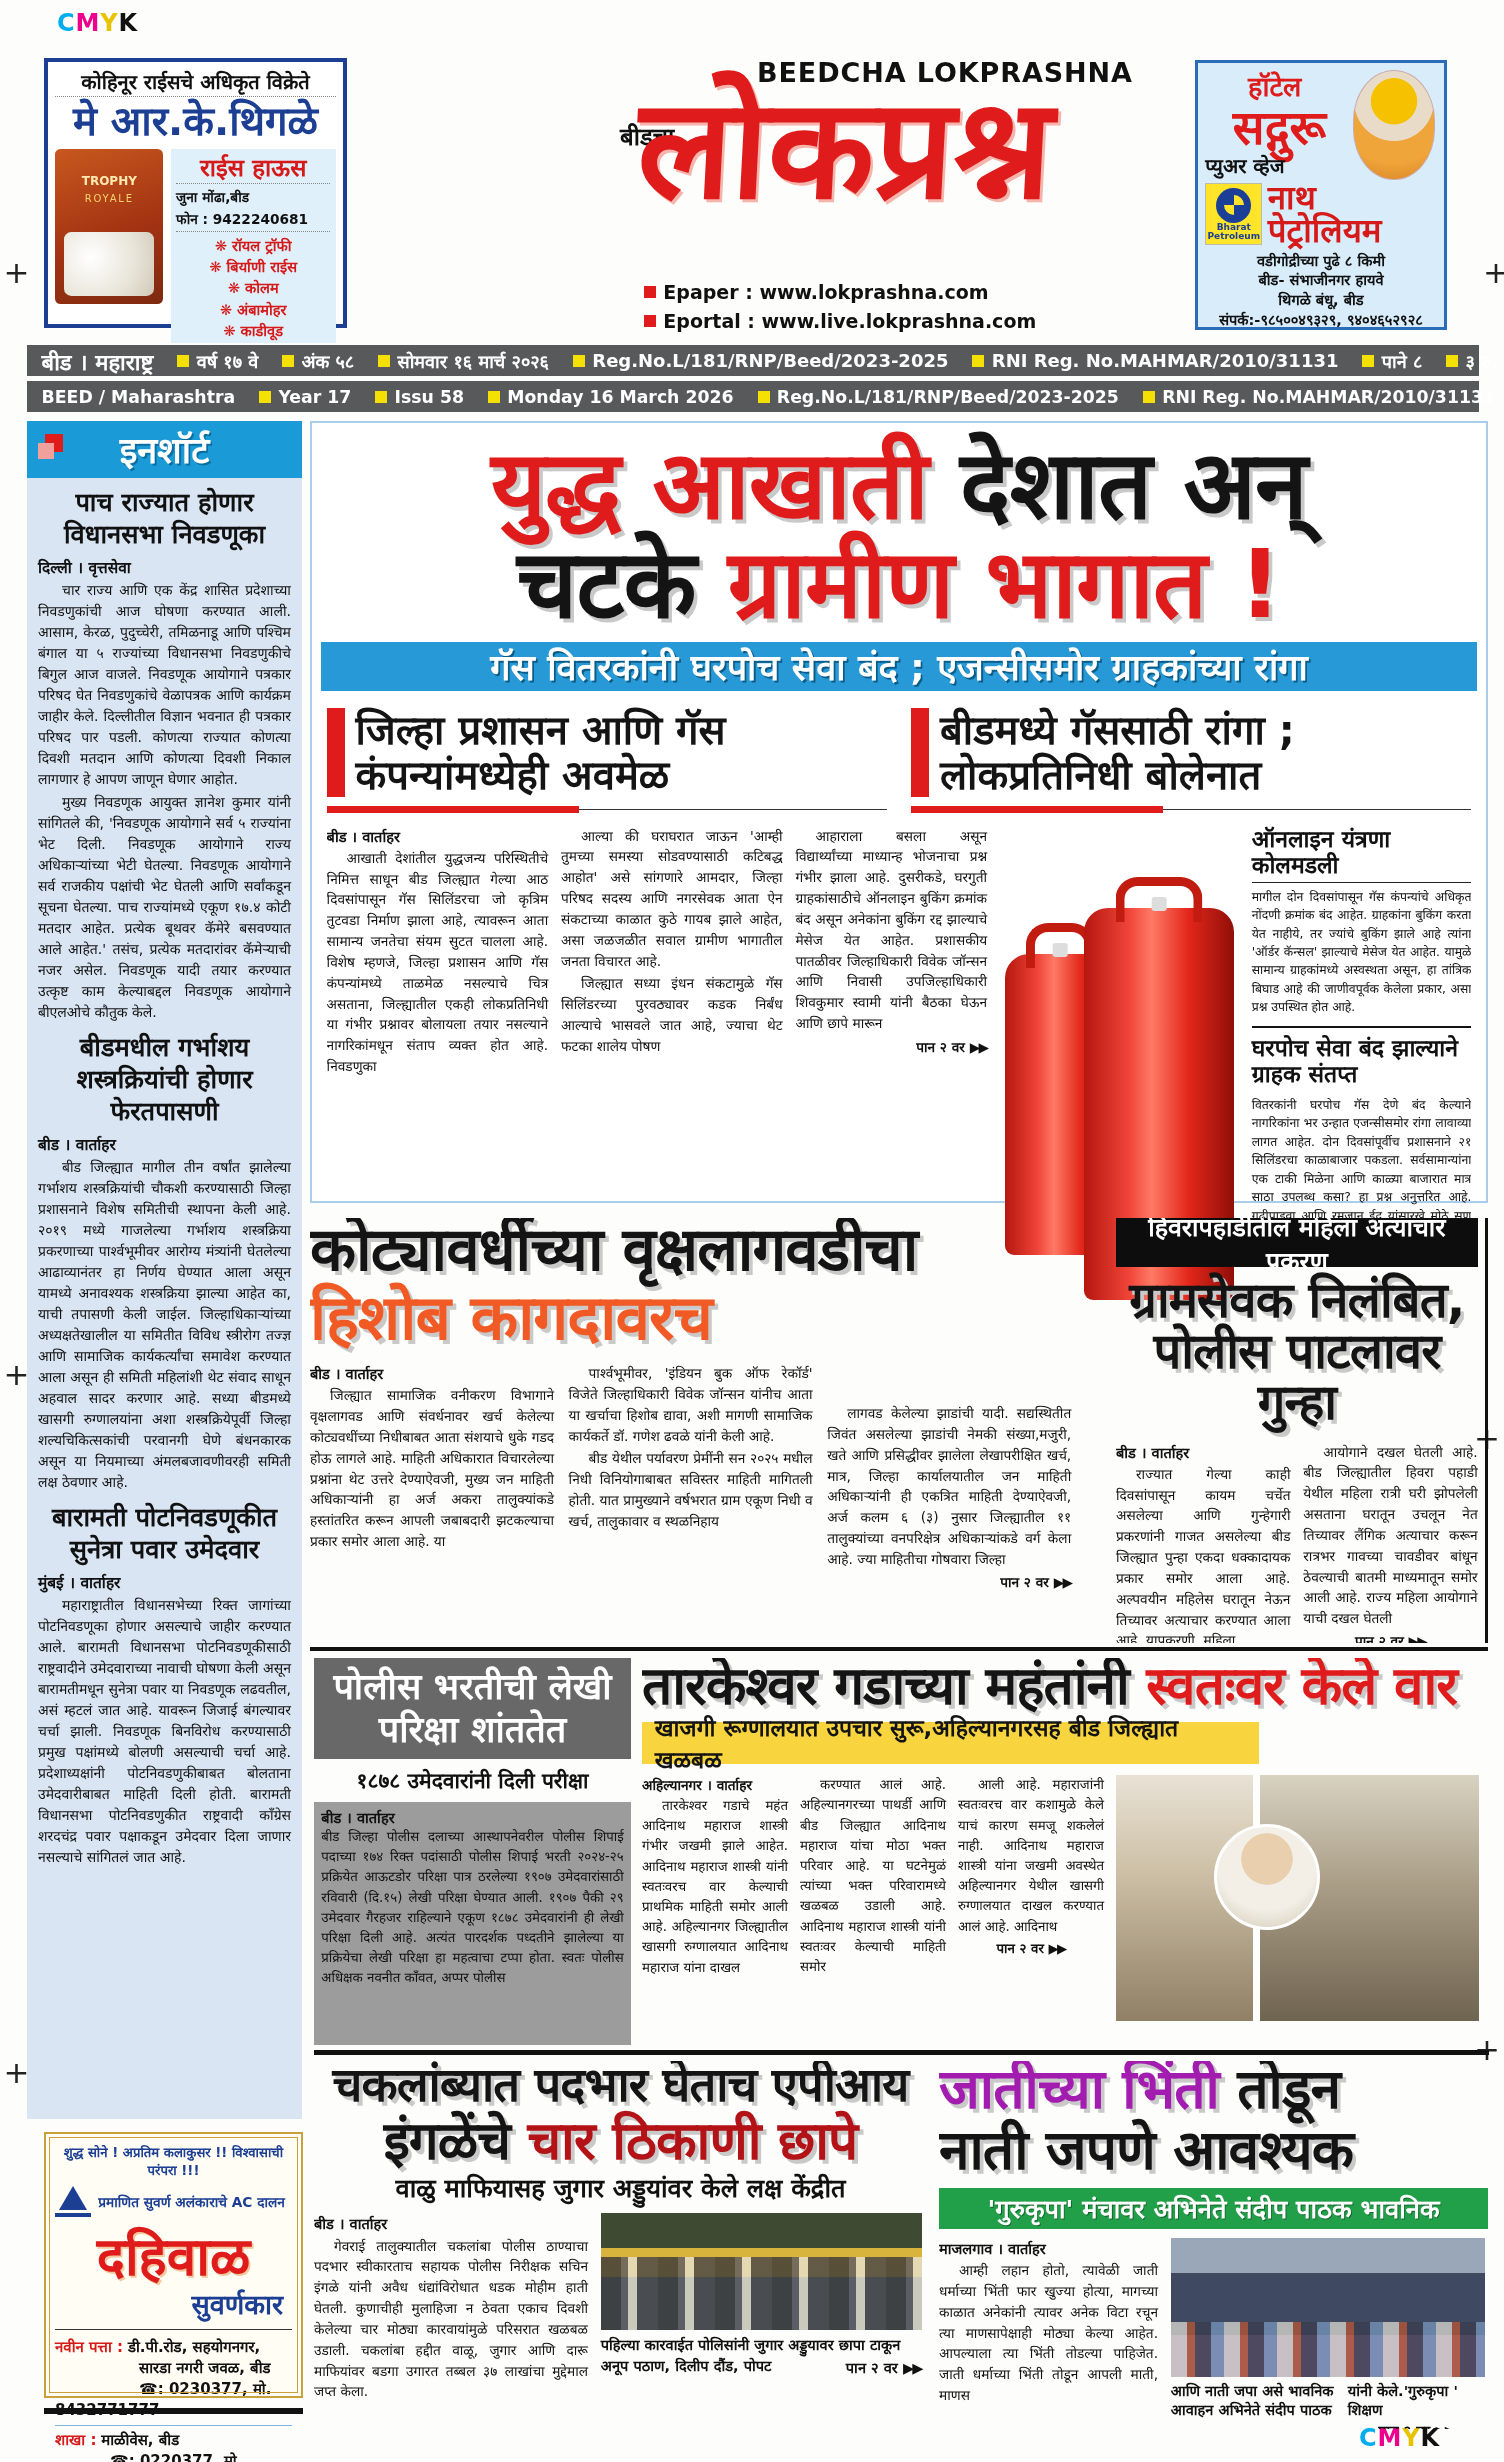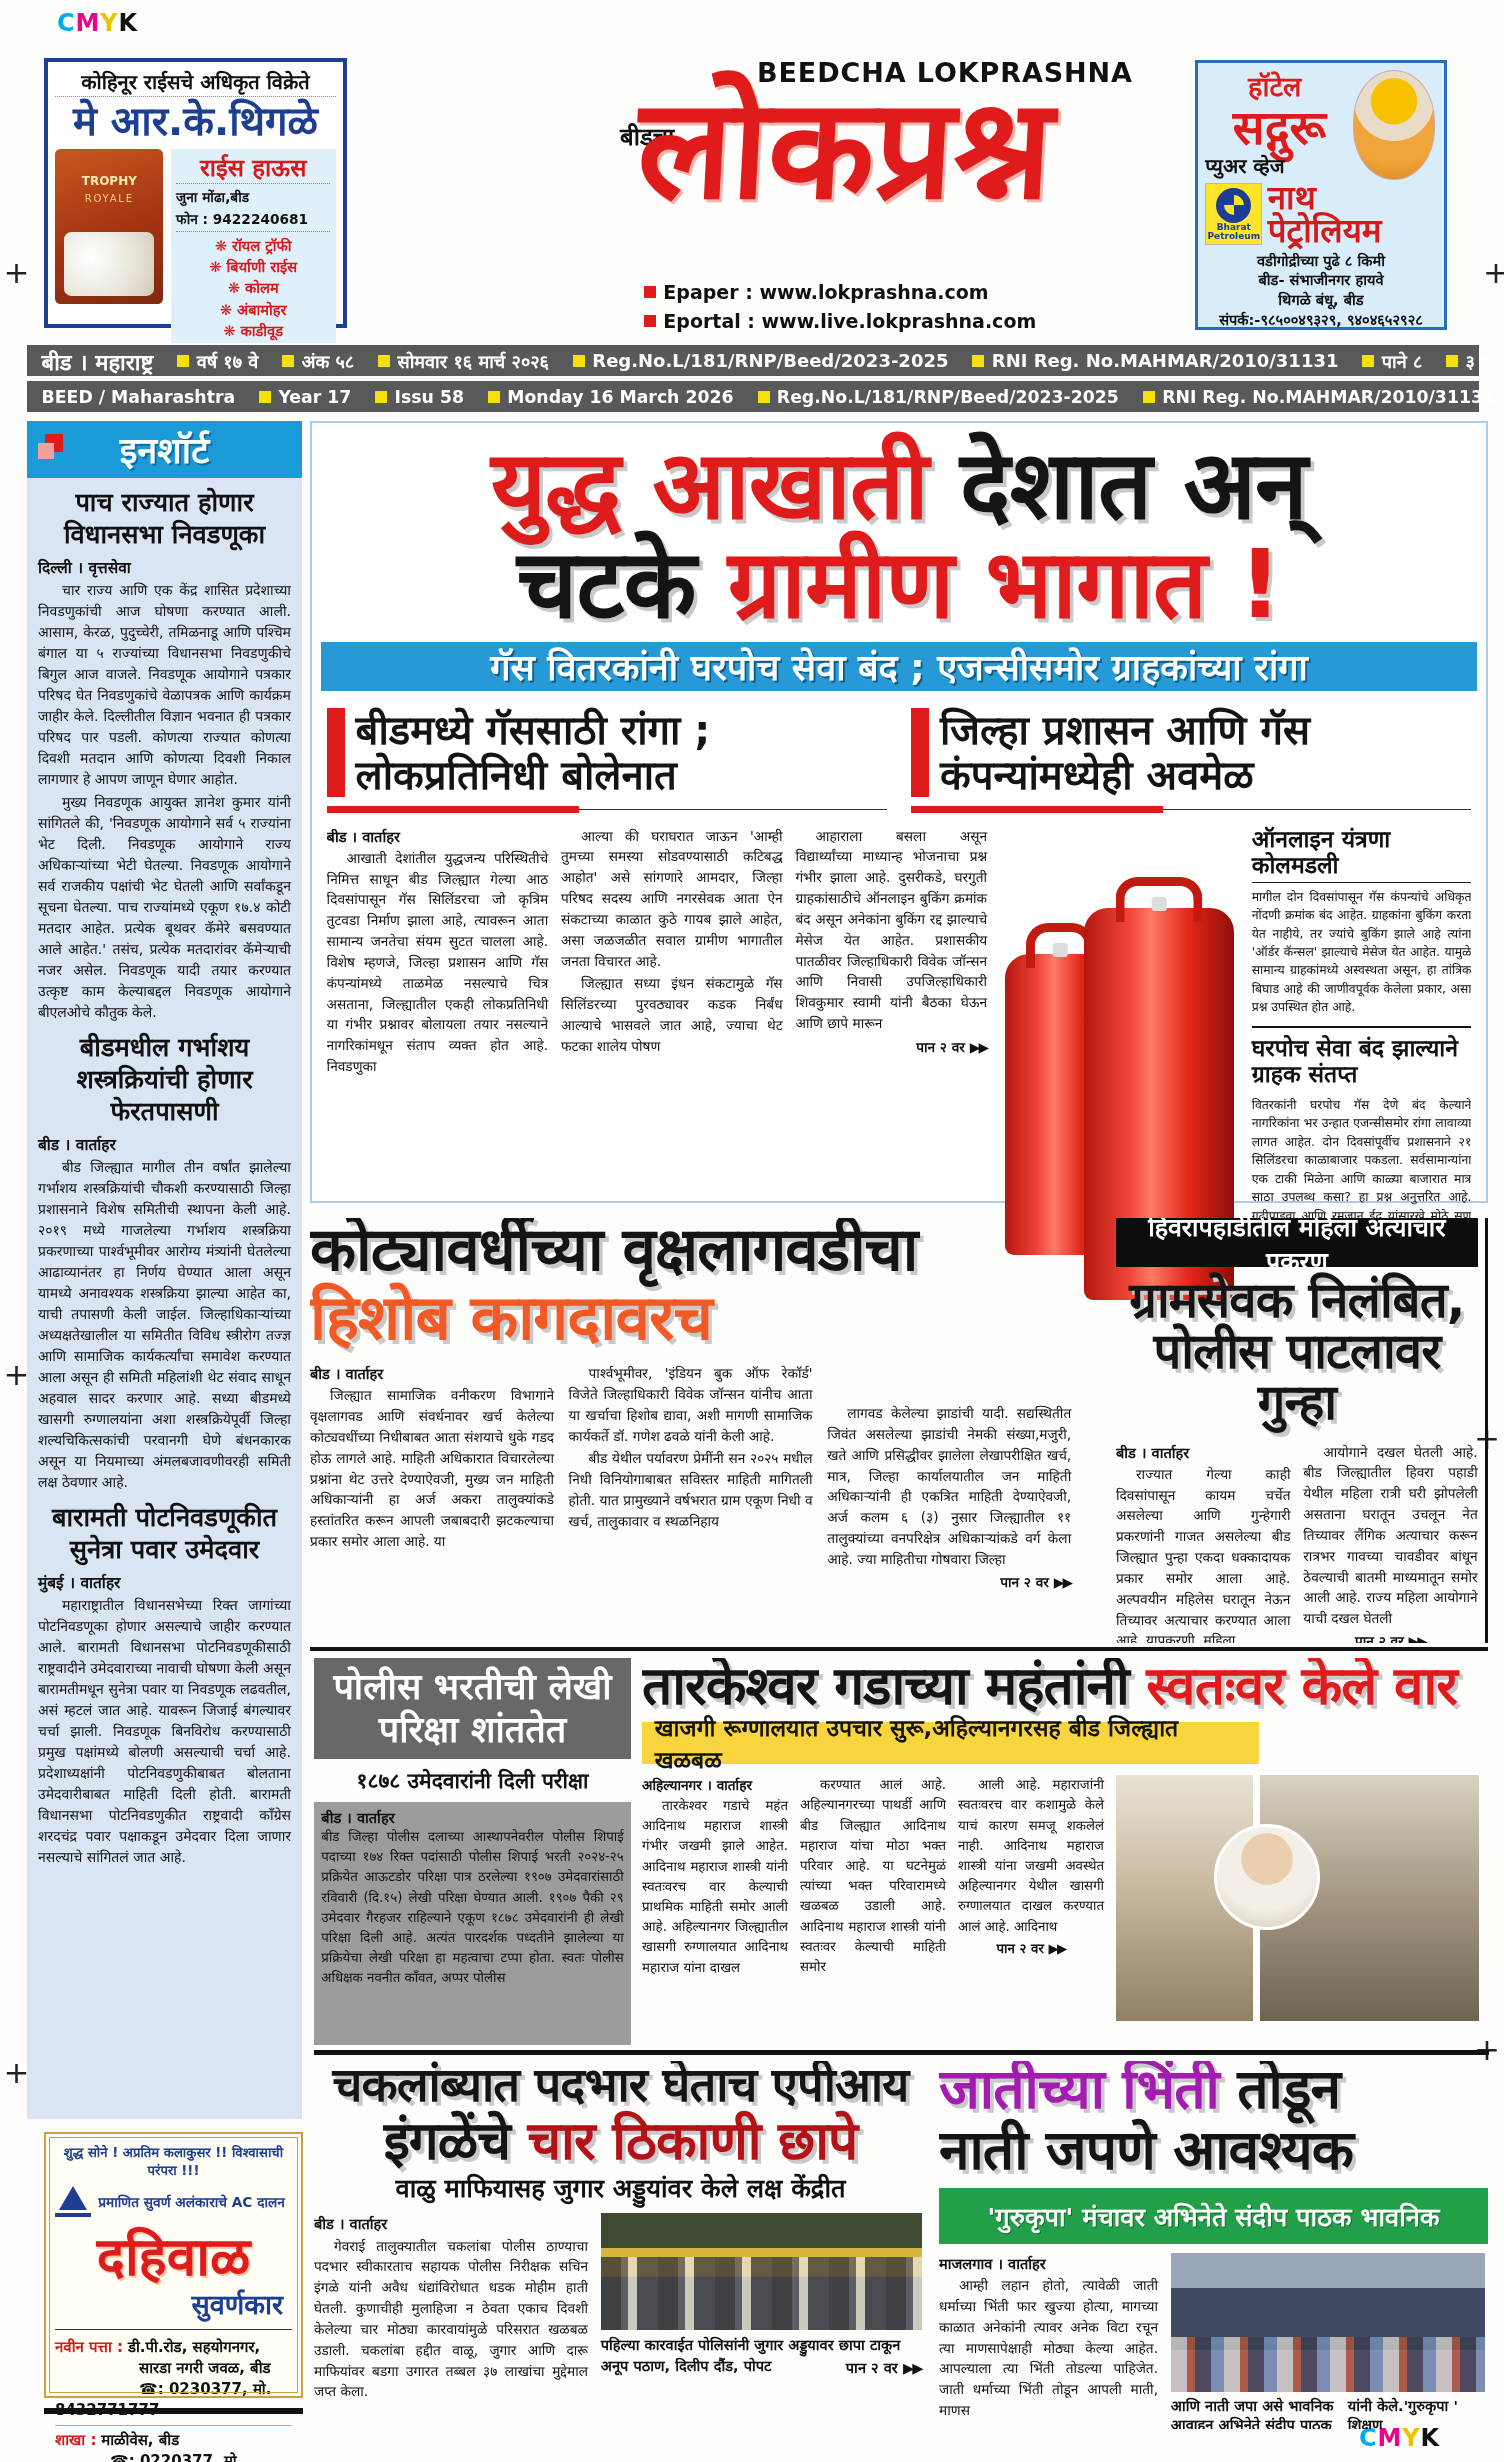--- a/index.html
+++ b/index.html
@@ -255,31 +255,31 @@
     <span class="red">युद्ध आखाती</span><span class="blk"> देशात अन्</span>
   </div>
   <div class="bigh" style="font-size:95px;">
     <span class="blk">चटके </span><span class="red">ग्रामीण भागात !</span>
   </div>
   <div class="bluestrip" style="height:49px;margin:9px 9px 0 9px;font-size:36px;">गॅस वितरकांनी घरपोच सेवा बंद ; एजन्सीसमोर ग्राहकांच्या रांगा</div>
   <div style="display:flex;gap:24px;margin:16.4px 14.6px 0 14.6px;">
     <div style="flex:1;">
       <div class="subh" style="font-size:40px;">
           <span class="redsq"></span>
-          <span>बीडमध्ये गॅससाठी रांगा ; लोकप्रतिनिधी बोलेनात</span>
+          <span>जिल्हा प्रशासन आणि गॅस कंपन्यांमध्येही अवमेळ</span>
         </div>
       <div class="subline">
           <div class="r"></div>
           <div class="g"></div>
         </div>
     </div>
     <div style="flex:1;">
       <div class="subh" style="font-size:40px;">
           <span class="redsq"></span>
-          <span>जिल्हा प्रशासन आणि गॅस कंपन्यांमध्येही अवमेळ</span>
+          <span>बीडमध्ये गॅससाठी रांगा ; लोकप्रतिनिधी बोलेनात</span>
         </div>
       <div class="subline">
           <div class="r"></div>
           <div class="g"></div>
         </div>
     </div>
   </div>
   <div class="bodycols" style="margin:12.8px 14.6px 0 14.6px;height:492px;overflow:hidden;">
     <div class="col" style="width:230px;">
       <div class="by">बीड । वार्ताहर</div>
@@ -411,21 +411,21 @@
       </div>
     </div>
   </div>
 </div>
 
 <div class="abs" style="left:939px;top:2061px;width:549px;height:368px;overflow:hidden;">
   <div class="bigh" style="font-size:55px;text-align:left;">
     <span class="pink">जातीच्या भिंती</span><span class="blk"> तोडून</span>
   </div>
   <div class="bigh blk" style="font-size:55px;text-align:left;margin-top:3.6px;">नाती जपणे आवश्यक</div>
-  <div class="greenstrip" style="height:56px;font-size:25.5px;margin-top:9px;">'गुरुकृपा' मंचावर अभिनेते संदीप पाठक भावनिक</div>
+  <div class="greenstrip" style="height:41px;font-size:25.5px;margin-top:9px;">'गुरुकृपा' मंचावर अभिनेते संदीप पाठक भावनिक</div>
   <div style="display:flex;gap:12.8px;margin-top:9px;">
     <div class="col" style="width:219px;">
       <div class="by">माजलगाव । वार्ताहर</div>
       <p>आम्ही लहान होतो, त्यावेळी जाती धर्माच्या भिंती फार खुज्या होत्या, मागच्या काळात अनेकांनी त्यावर अनेक विटा रचून त्या माणसापेक्षाही मोठ्या केल्या आहेत. आपल्याला त्या भिंती तोडल्या पाहिजेत. जाती धर्माच्या भिंती तोडून आपली माती, माणस</p>
     </div>
     <div style="width:314px;">
       <div class="photo" style="width:314px;height:139px;background:linear-gradient(180deg,#9aa7b8 0 25%,#3f4a62 25% 70%,#7c6a8e 70% 100%);">
         <div style="position:absolute;bottom:0;left:0;right:0;height:55px;background:repeating-linear-gradient(90deg,#e8e4da 0 16.4px,#c2552e 16.4px 24px,#3b3b4c 24px 40px,#7b9cc4 40px 53px);opacity:.7;"></div>
       </div>
       <div style="display:flex;gap:10px;margin-top:5.5px;">

